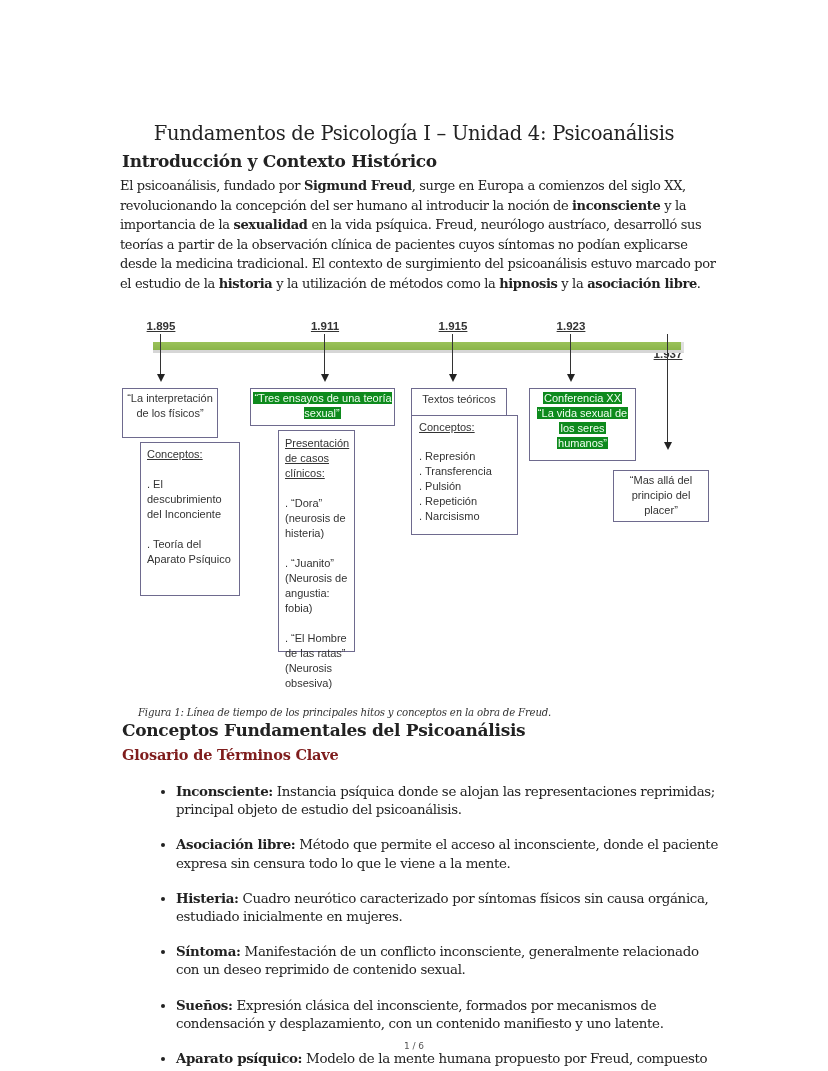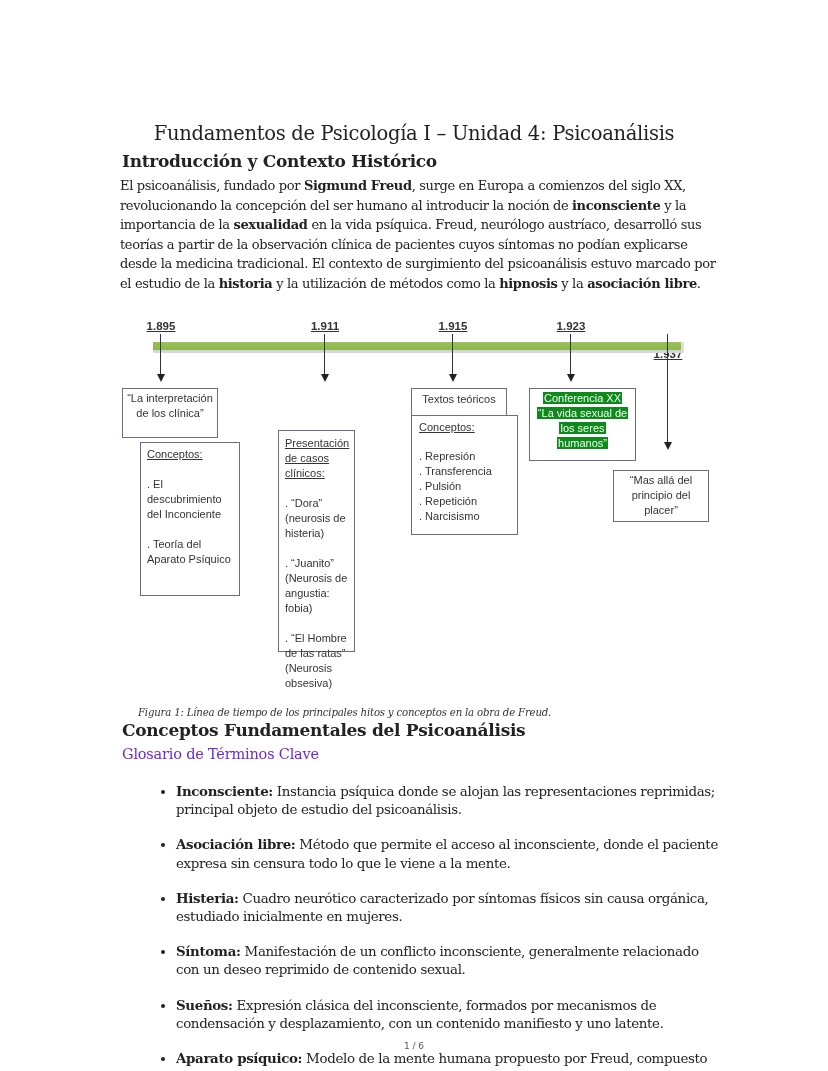--- a/index.html
+++ b/index.html
@@ -1,19 +1,19 @@
 <!DOCTYPE html>
 <html><head>
   <meta charset="utf-8">
   <style>
     html, body { margin: 0; padding: 0; background: #ffffff; }
     body { width: 828px; height: 1071px; position: relative; overflow: hidden; color: #1f1f1f; font-family: "DejaVu Serif", "Liberation Serif", serif; }
     .title { position: absolute; left: 0; width: 828px; top: 122px; text-align: center; font-size: 19.5px; font-weight: normal; color: #222; letter-spacing: -0.3px; margin: 0; }
     .h2 { position: absolute; left: 122px; font-size: 17px; font-weight: bold; color: #222; margin: 0; letter-spacing: -0.3px; }
-    .h3 { position: absolute; left: 122px; font-size: 14.5px; font-weight: normal; color: #6d28d9; margin: 0; letter-spacing: -0.2px; }
+    .h3 { position: absolute; left: 122px; font-size: 14.5px; font-weight: bold; color: #7f1d1d; margin: 0; letter-spacing: -0.2px; }
     .para { position: absolute; left: 120px; top: 176px; width: 600px; font-size: 13px; line-height: 19.5px; color: #222; letter-spacing: -0.35px; margin: 0; }
     .para b { font-weight: bold; }
     .diagram { position: absolute; left: 115px; top: 312px; width: 600px; height: 360px; font-family: "Liberation Sans", sans-serif; }
     .year { position: absolute; top: 8px; font-size: 11.5px; font-weight: bold; text-decoration: underline; color: #333; transform: translateX(-50%); }
     .bar { position: absolute; left: 38px; top: 30px; width: 528px; height: 8px; background: linear-gradient(#9bc25a, #8bb54a); border-bottom: 3px solid #d6d6d6; border-right: 3px solid #e0e0e0; }
     .vline { position: absolute; width: 1.4px; background: #333; }
     .arrowhead { position: absolute; width: 0; height: 0; border-left: 4px solid transparent; border-right: 4px solid transparent; border-top: 8px solid #222; transform: translateX(-50%); }
     .box { position: absolute; border: 1.5px solid #6e6a8e; background: #fff; font-size: 11px; line-height: 15px; color: #333; box-sizing: border-box; }
     .center { text-align: center; }
     .u { text-decoration: underline; }
@@ -54,28 +54,31 @@
   <div class="vline" style="left:337px; top:22px; height:42px;"></div>
   <div class="arrowhead" style="left:338px; top:62px;"></div>
 
   <div class="vline" style="left:455px; top:22px; height:42px;"></div>
   <div class="arrowhead" style="left:456px; top:62px;"></div>
 
   <div class="vline" style="left:552px; top:22px; height:110px;"></div>
   <div class="arrowhead" style="left:553px; top:130px;"></div>
 
   <div class="box center" style="left:7px; top:76px; width:96px; height:50px; padding-top:2px;">
-    <span>“La interpretación de los clínica”</span>
+    <span>“La interpretación de los físicos”</span>
   </div>
   <div class="box" style="left:25px; top:130px; width:100px; height:154px; padding:4px 4px 0 6px;">
     <div class="u" style="margin-bottom:15px;">Conceptos:</div>
     <div style="margin-bottom:15px;">. El descubrimiento del Inconciente</div>
     <div>. Teoría del Aparato Psíquico</div>
   </div>
 
+  <div class="box center" style="left:135px; top:76px; width:145px; height:38px; padding-top:2px;">
+    <span class="hl">“Tres ensayos de una teoría sexual”</span>
+  </div>
   <div class="box" style="left:163px; top:118px; width:77px; height:222px; padding:5px 4px 0 6px;">
     <div class="u" style="margin-bottom:15px;">Presentación de casos clínicos:</div>
     <div style="margin-bottom:15px;">. “Dora” (neurosis de histeria)</div>
     <div style="margin-bottom:15px;">. “Juanito” (Neurosis de angustia: fobia)</div>
     <div>.  “El Hombre de las ratas” (Neurosis obsesiva)</div>
   </div>
 
   <div class="box center" style="left:296px; top:76px; width:96px; height:42px; padding-top:3px;">
     <span>Textos teóricos</span>
   </div>

